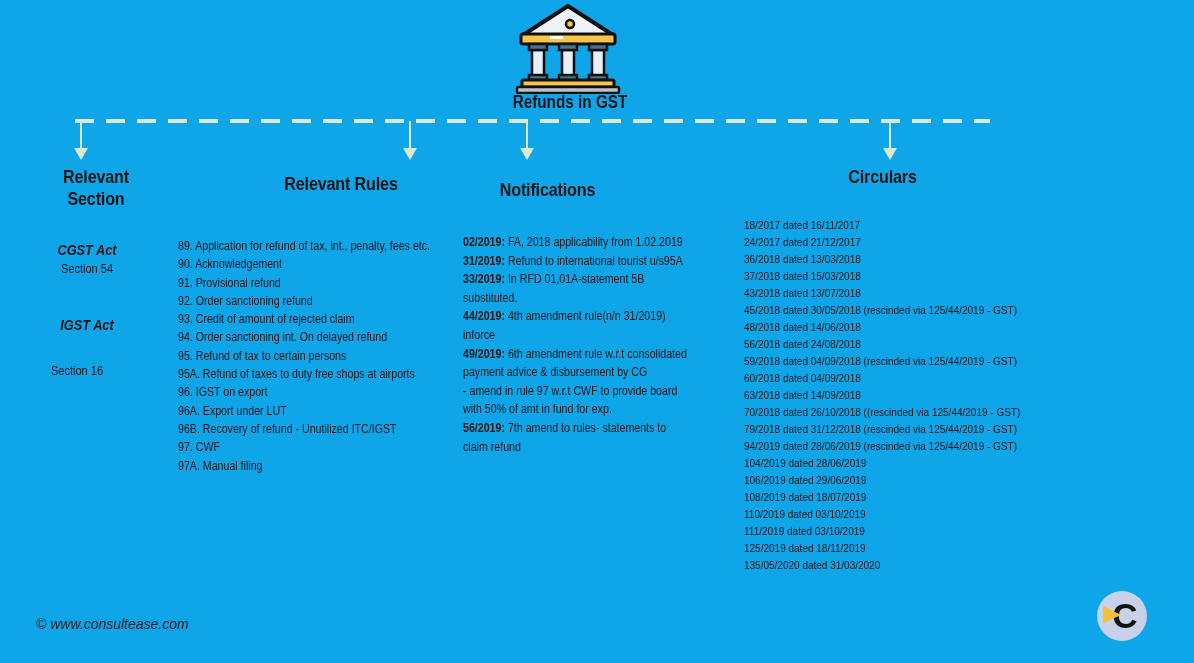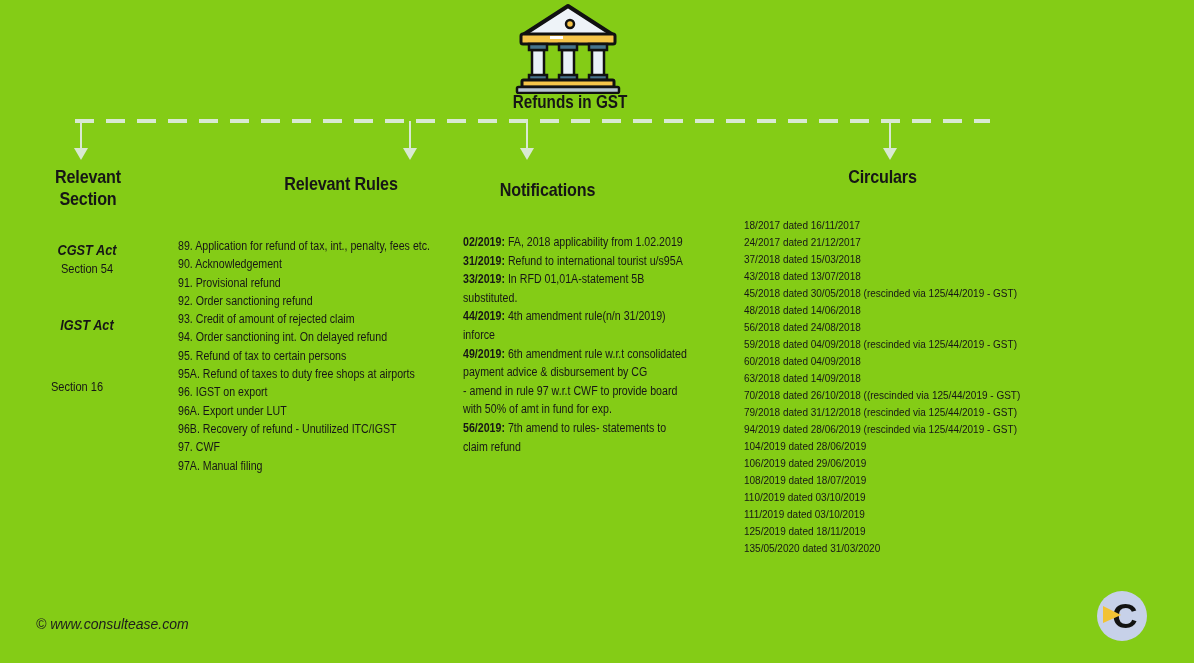--- a/index.html
+++ b/index.html
@@ -1,17 +1,17 @@
 <!DOCTYPE html>
 <html><head>
 <meta charset="utf-8">
 <style>
   html,body{margin:0;padding:0;background:#ffffff;}
   .canvas{
-    position:relative;width:1194px;height:663px;background:#84cc16;overflow:hidden;
+    position:relative;width:1194px;height:663px;background:#0ea5e9;overflow:hidden;
     font-family:"Liberation Sans","DejaVu Sans",sans-serif;color:#161616;
   }
   
   .sx{display:block;transform:scaleX(0.85);transform-origin:0 0;}
   .sxc{display:block;transform:scaleX(0.85);transform-origin:50% 0;}
   .abs{position:absolute;}
   .ctr{text-align:center;}
 
   .title{left:500px;top:92px;width:140px;font-size:18px;font-weight:700;}
   .colhead{font-size:19px;font-weight:700;letter-spacing:-0.2px;}
@@ -82,33 +82,33 @@
     </div>
   <div class="arrow" style="left:520px;">
       <div class="stem"></div>
       <div class="head"></div>
     </div>
   <div class="arrow" style="left:883px;">
       <div class="stem"></div>
       <div class="head"></div>
     </div>
 
-  <div class="abs colhead ctr" style="left:18px;top:166px;width:140px;">
+  <div class="abs colhead ctr" style="left:26px;top:166px;width:140px;">
     <span class="sxc">Relevant Section</span>
   </div>
   <div class="abs actlabel ctr" style="left:27px;top:209px;width:120px;margin-top:32px;">
     <span class="sxc">CGST Act</span>
   </div>
   <div class="abs seclabel ctr" style="left:27px;top:261px;width:120px;">
     <span class="sxc">Section 54</span>
   </div>
   <div class="abs actlabel ctr" style="left:27px;top:316px;width:120px;">
     <span class="sxc">IGST Act</span>
   </div>
-  <div class="abs seclabel ctr" style="left:17px;top:363px;width:120px;margin-top:16px;">
+  <div class="abs seclabel ctr" style="left:17px;top:363px;width:120px;">
     <span class="sxc">Section 16</span>
   </div>
 
   <div class="abs colhead ctr" style="left:210px;top:173px;width:262px;">
     <span class="sxc">Relevant Rules</span>
   </div>
   <div class="abs rules-list">
 
   <div class="rule-line sx">89. Application for refund of tax, int., penalty, fees etc.</div>
       <div class="rule-line sx">90. Acknowledgement</div>
@@ -145,20 +145,21 @@
       <div class="notif-item sx"><span class="b">56/2019:</span><span> 7th amend to rules- statements to claim refund</span></div>
     </div>
 
   <div class="abs colhead ctr" style="left:810px;top:166px;width:145px;">
     <span class="sxc">Circulars</span>
   </div>
   <div class="abs circ-list">
 
   <div class="circ-line">18/2017 dated 16/11/2017</div>
       <div class="circ-line">24/2017 dated 21/12/2017</div>
+      <div class="circ-line">36/2018 dated 13/03/2018</div>
       <div class="circ-line">37/2018 dated 15/03/2018</div>
       <div class="circ-line">43/2018 dated 13/07/2018</div>
       <div class="circ-line">45/2018 dated 30/05/2018 (rescinded via 125/44/2019 - GST)</div>
       <div class="circ-line">48/2018 dated 14/06/2018</div>
       <div class="circ-line">56/2018 dated 24/08/2018</div>
       <div class="circ-line">59/2018 dated 04/09/2018 (rescinded via 125/44/2019 - GST)</div>
       <div class="circ-line">60/2018 dated 04/09/2018</div>
       <div class="circ-line">63/2018 dated 14/09/2018</div>
       <div class="circ-line">70/2018 dated 26/10/2018 ((rescinded via 125/44/2019 - GST)</div>
       <div class="circ-line">79/2018 dated 31/12/2018 (rescinded via 125/44/2019 - GST)</div>

